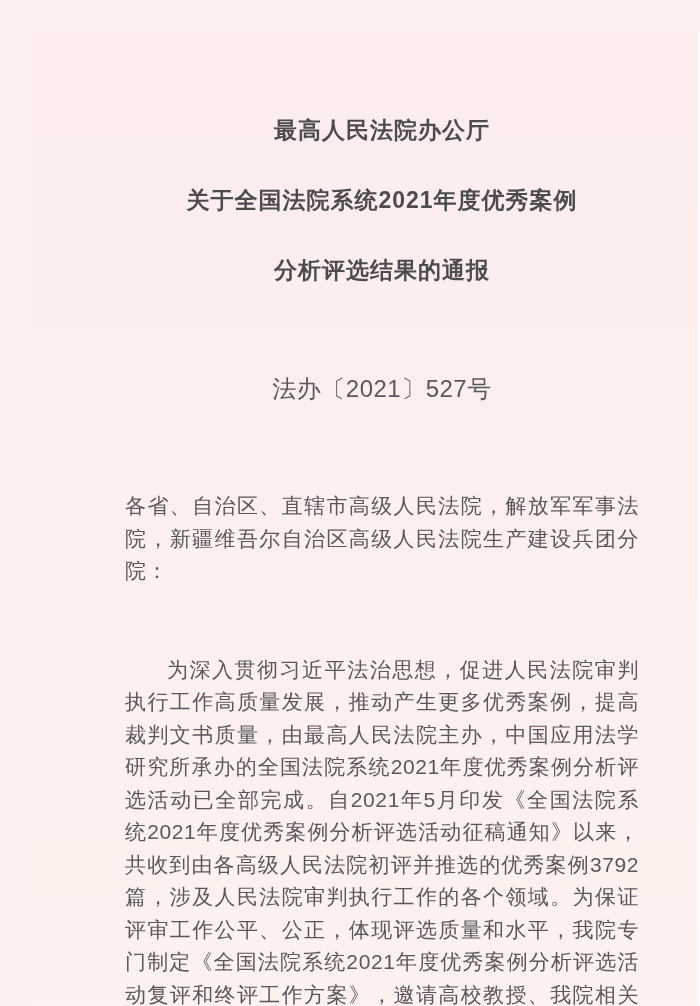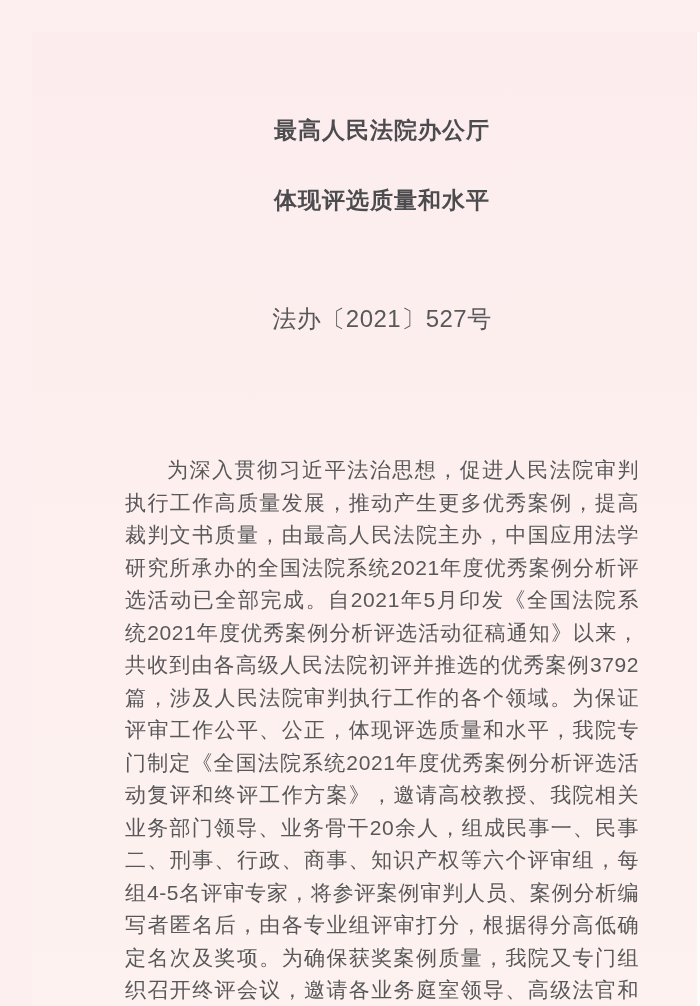--- a/index.html
+++ b/index.html
@@ -58,26 +58,28 @@
   }
 </style>
 </head>
 <body>
 
 <div class="page">
   <div class="content">
 
     <div class="doc-title">
       <div>最高人民法院办公厅</div>
-      <div>体现评选质量和水平</div>
+      <div>关于全国法院系统2021年度优秀案例</div>
+      <div>分析评选结果的通报</div>
     </div>
 
     <div class="doc-number">法办〔2021〕527号</div>
 
     <div class="doc-body">
+      <p class="addressee">各省、自治区、直辖市高级人民法院，解放军军事法院，新疆维吾尔自治区高级人民法院生产建设兵团分院：</p>
       <p class="body-paragraph">为深入贯彻习近平法治思想，促进人民法院审判执行工作高质量发展，推动产生更多优秀案例，提高裁判文书质量，由最高人民法院主办，中国应用法学研究所承办的全国法院系统2021年度优秀案例分析评选活动已全部完成。自2021年5月印发《全国法院系统2021年度优秀案例分析评选活动征稿通知》以来，共收到由各高级人民法院初评并推选的优秀案例3792篇，涉及人民法院审判执行工作的各个领域。为保证评审工作公平、公正，体现评选质量和水平，我院专门制定《全国法院系统2021年度优秀案例分析评选活动复评和终评工作方案》，邀请高校教授、我院相关业务部门领导、业务骨干20余人，组成民事一、民事二、刑事、行政、商事、知识产权等六个评审组，每组4-5名评审专家，将参评案例审判人员、案例分析编写者匿名后，由各专业组评审打分，根据得分高低确定名次及奖项。为确保获奖案例质量，我院又专门组织召开终评会议，邀请各业务庭室领导、高级法官和业务骨干，对拟获一等奖案例从体现社会主义核心价值观、典型性、代表性、新颖性以及说理论证、格式规范等方面进行集体评议。经复评、终评，最终评选出获奖案例547篇，其中一等奖20篇、二等奖108篇、三等奖209篇、优秀奖210篇。同时，根据各高级人民法院报送的案例数量和获奖情况，按照报送数量和获奖数量各占50%的比例，确定出上海、浙江等6家高级人民法院为先进组织单位；确定刘晓虹、张灞元等35名同志为先进组织个人。为激励先进，推动各级人民法院和广大法官更加关注案例和裁判文书，以更多精力和更大智慧研究案例、撰写文书，决定对聂晓昕、王燕等547篇案例的撰写人和上海市高级人民法院、浙江省高级人民法院等6家先进组织单位，以及刘晓虹、张灞元等35名先进组织个人予以表彰。</p>
     </div>
 
   </div>
 
   <div class="page-edge-white"></div>
   <div class="page-edge-dark"></div>
 </div>
 
 </body></html>

